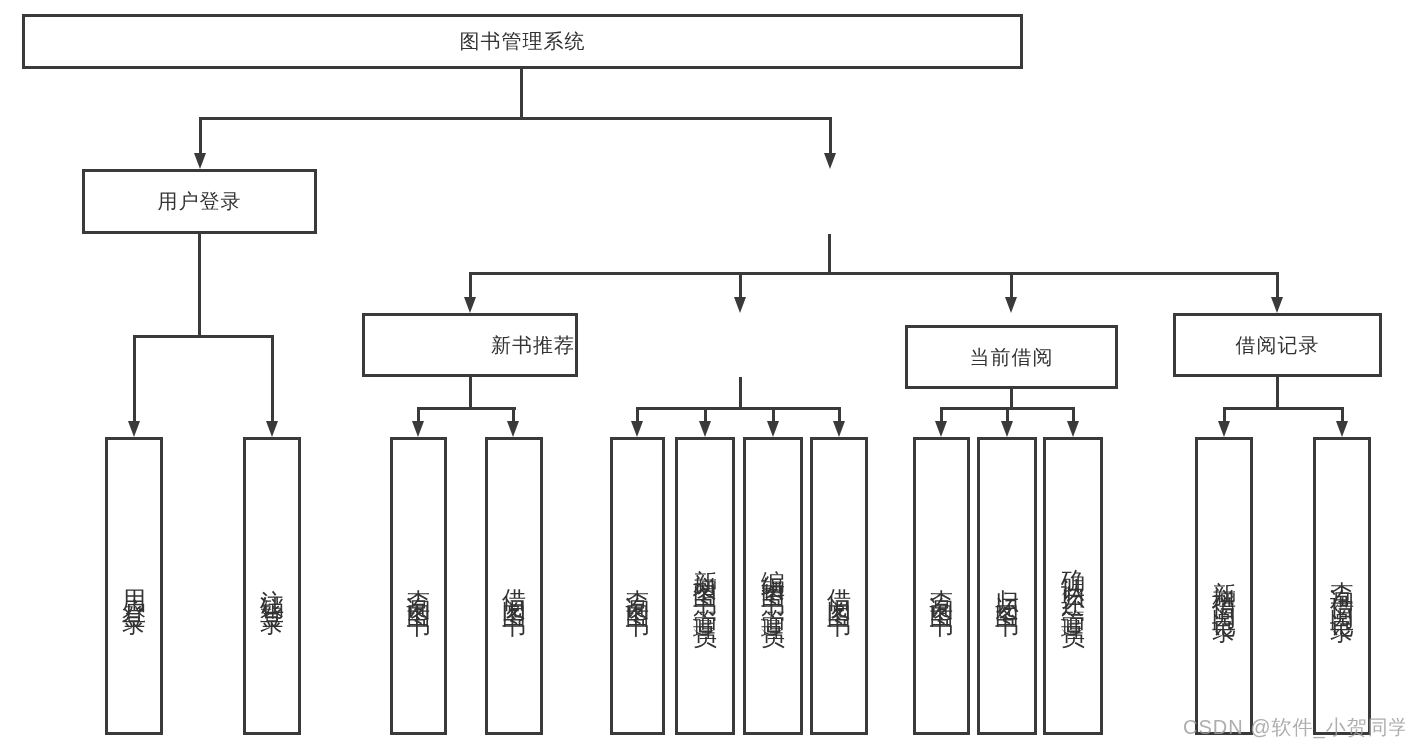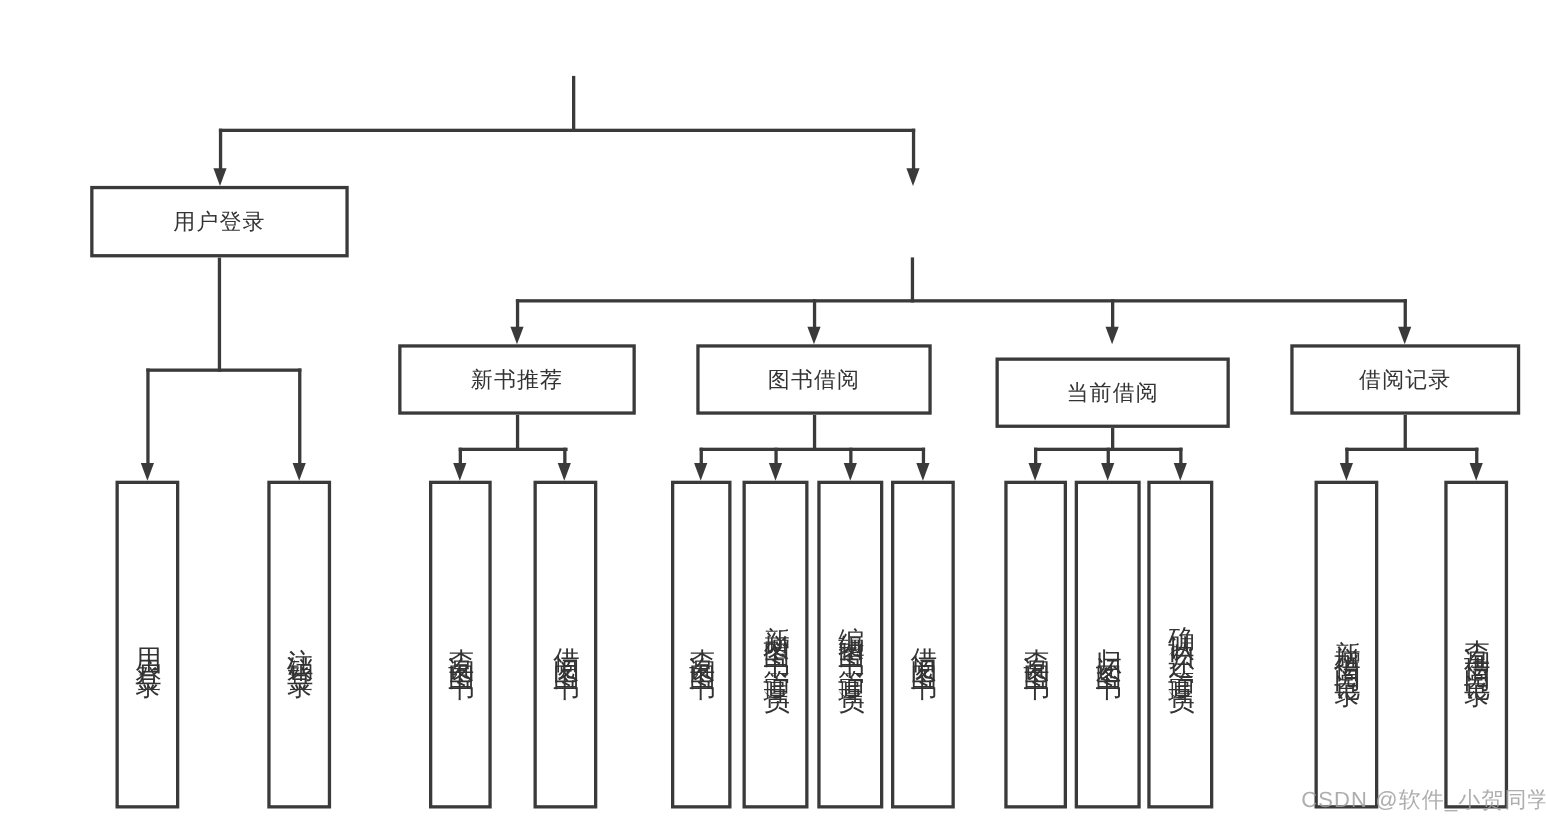--- a/index.html
+++ b/index.html
@@ -51,20 +51,23 @@
     letter-spacing: 1px;
     white-space: nowrap;
     z-index: 4;
   }
 </style>
 </head>
 <body>
 
 <div id="canvas">
 
+  <div class="box" style="left:22px; top:14px; width:1001px; height:55px;">
+    <span>图书管理系统</span>
+  </div>
 
   <div class="vline" style="left:520px; top:69px; height:49px;"></div>
   <div class="hline" style="left:199px; top:117px; width:633px;"></div>
   <div class="vline" style="left:199px; top:117px; height:37px;"></div>
   <div class="arrow" style="left:194px; top:153px;"></div>
   <div class="vline" style="left:829px; top:117px; height:37px;"></div>
   <div class="arrow" style="left:824px; top:153px;"></div>
 
   <div class="box" style="left:82px; top:169px; width:235px; height:65px;">
     <span>用户登录</span>
@@ -81,25 +84,22 @@
   <div class="hline" style="left:469px; top:272px; width:810px;"></div>
   <div class="vline" style="left:469px; top:272px; height:26px;"></div>
   <div class="arrow" style="left:464px; top:297px;"></div>
   <div class="vline" style="left:739px; top:272px; height:26px;"></div>
   <div class="arrow" style="left:734px; top:297px;"></div>
   <div class="vline" style="left:1010px; top:272px; height:26px;"></div>
   <div class="arrow" style="left:1005px; top:297px;"></div>
   <div class="vline" style="left:1276px; top:272px; height:26px;"></div>
   <div class="arrow" style="left:1271px; top:297px;"></div>
 
-  <div class="box" style="left:362px; top:313px; width:216px; height:64px;">
+  <div class="box" style="left:362px; top:313px; width:216px; height:64px;justify-content:flex-end;">
     <span>新书推荐</span>
-  </div>
-  <div class="box" style="left:633px; top:313px; width:214px; height:64px;">
-    <span>图书借阅</span>
   </div>
   <div class="box" style="left:905px; top:313px; width:213px; height:64px;margin-top:12px;">
     <span>当前借阅</span>
   </div>
   <div class="box" style="left:1173px; top:313px; width:209px; height:64px;">
     <span>借阅记录</span>
   </div>
 
   <div class="vline" style="left:469px; top:377px; height:32px;"></div>
   <div class="hline" style="left:417px; top:407px; width:99px;"></div>

